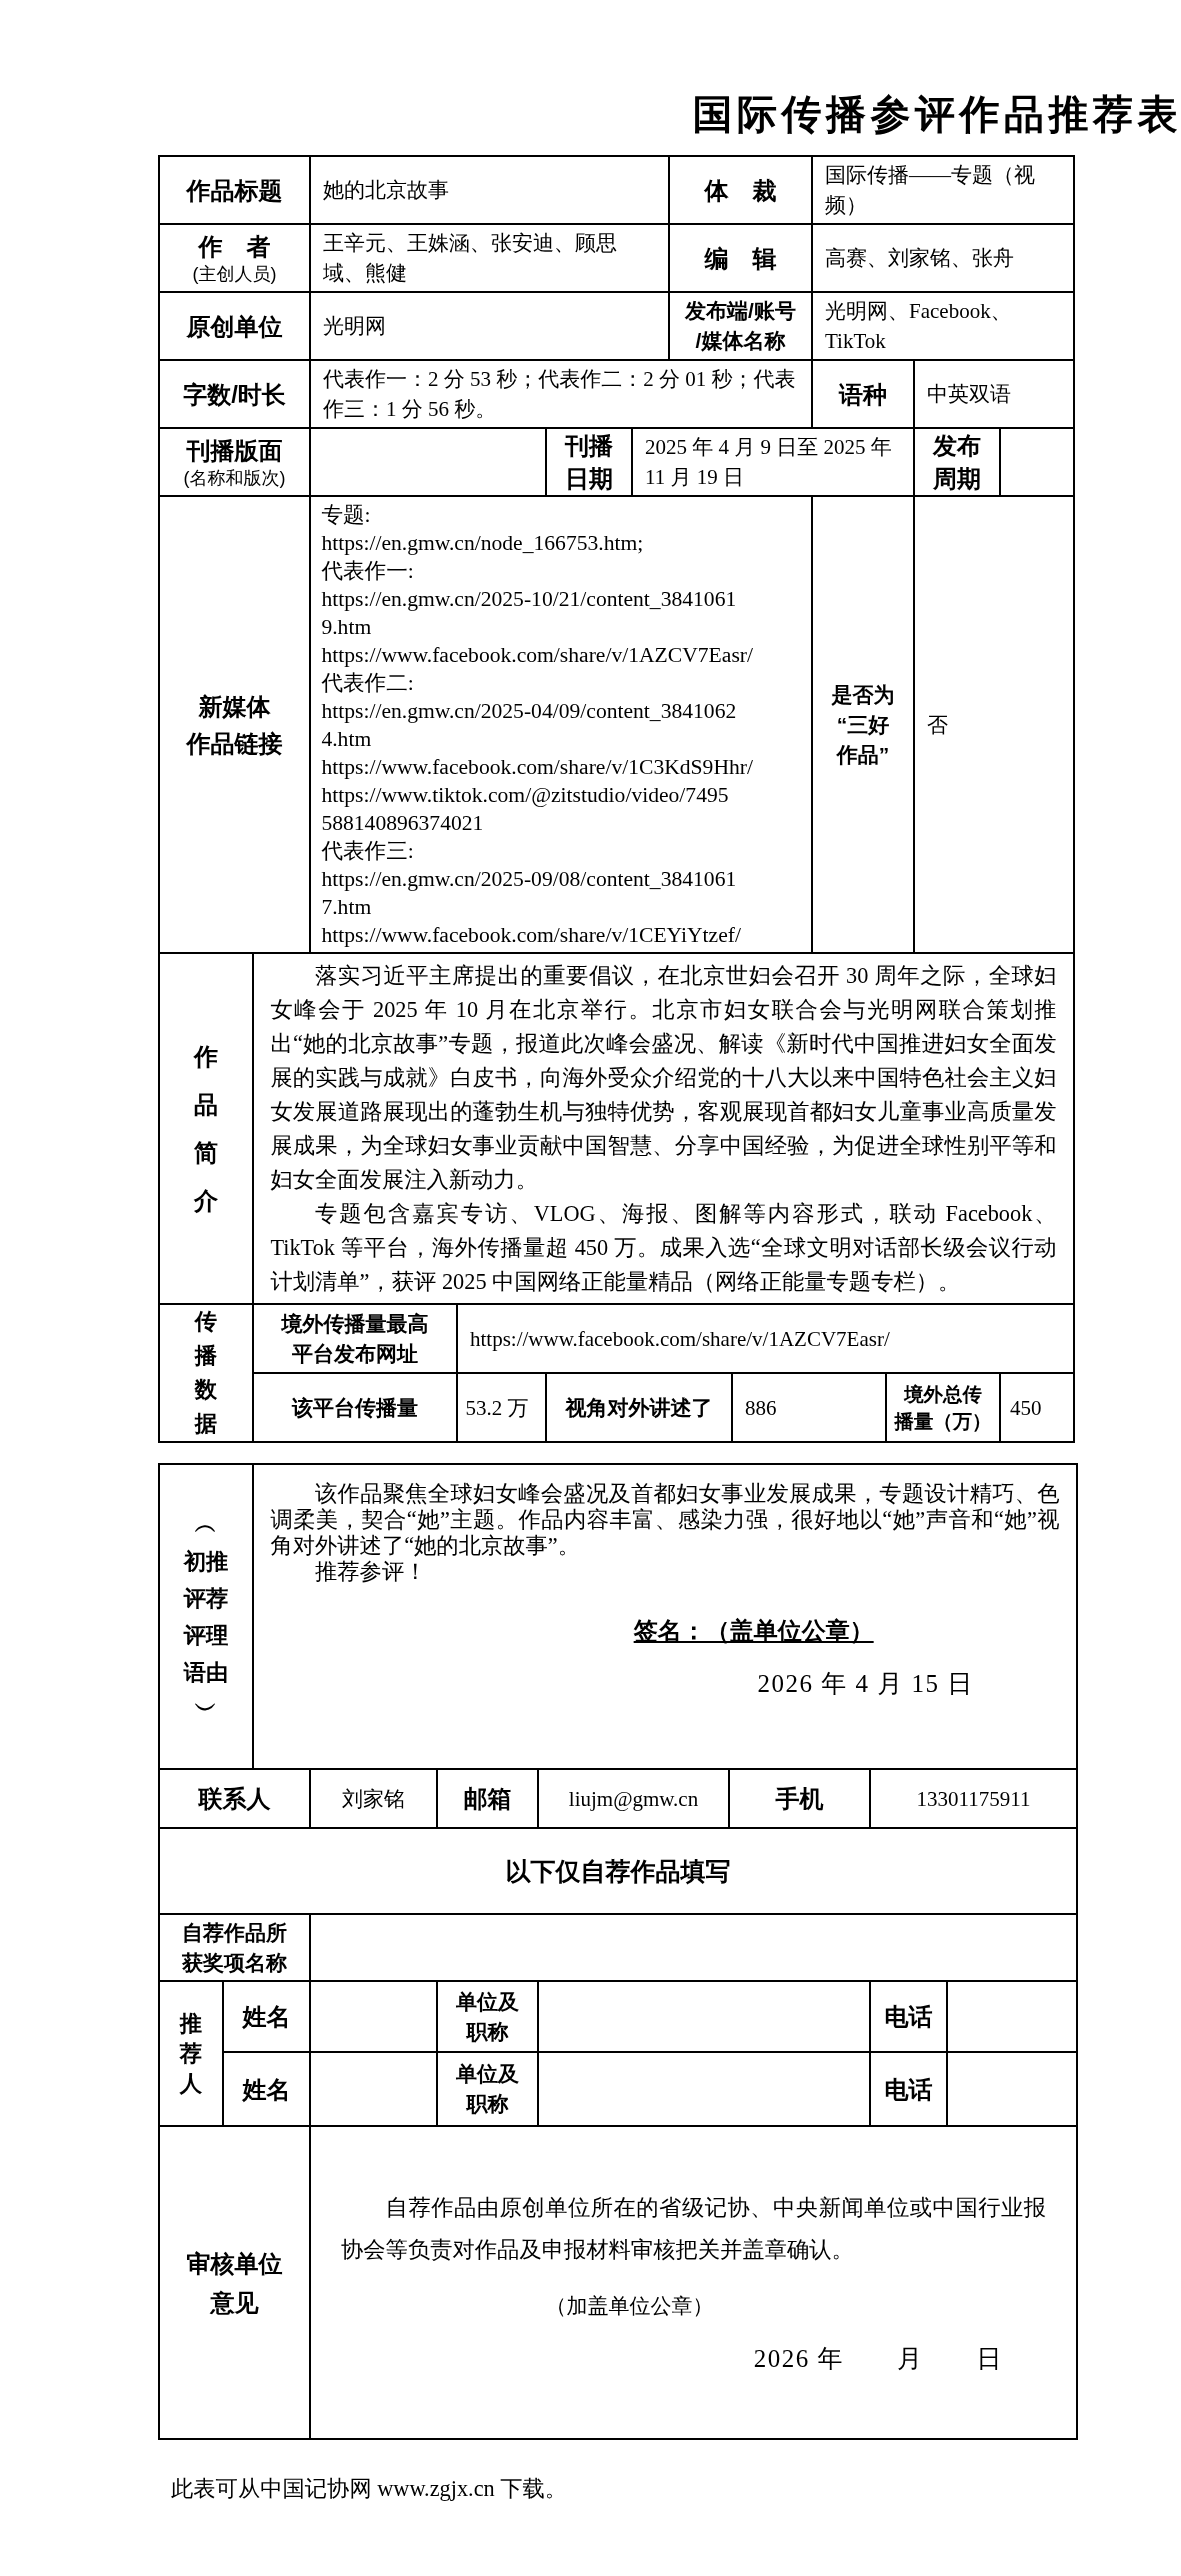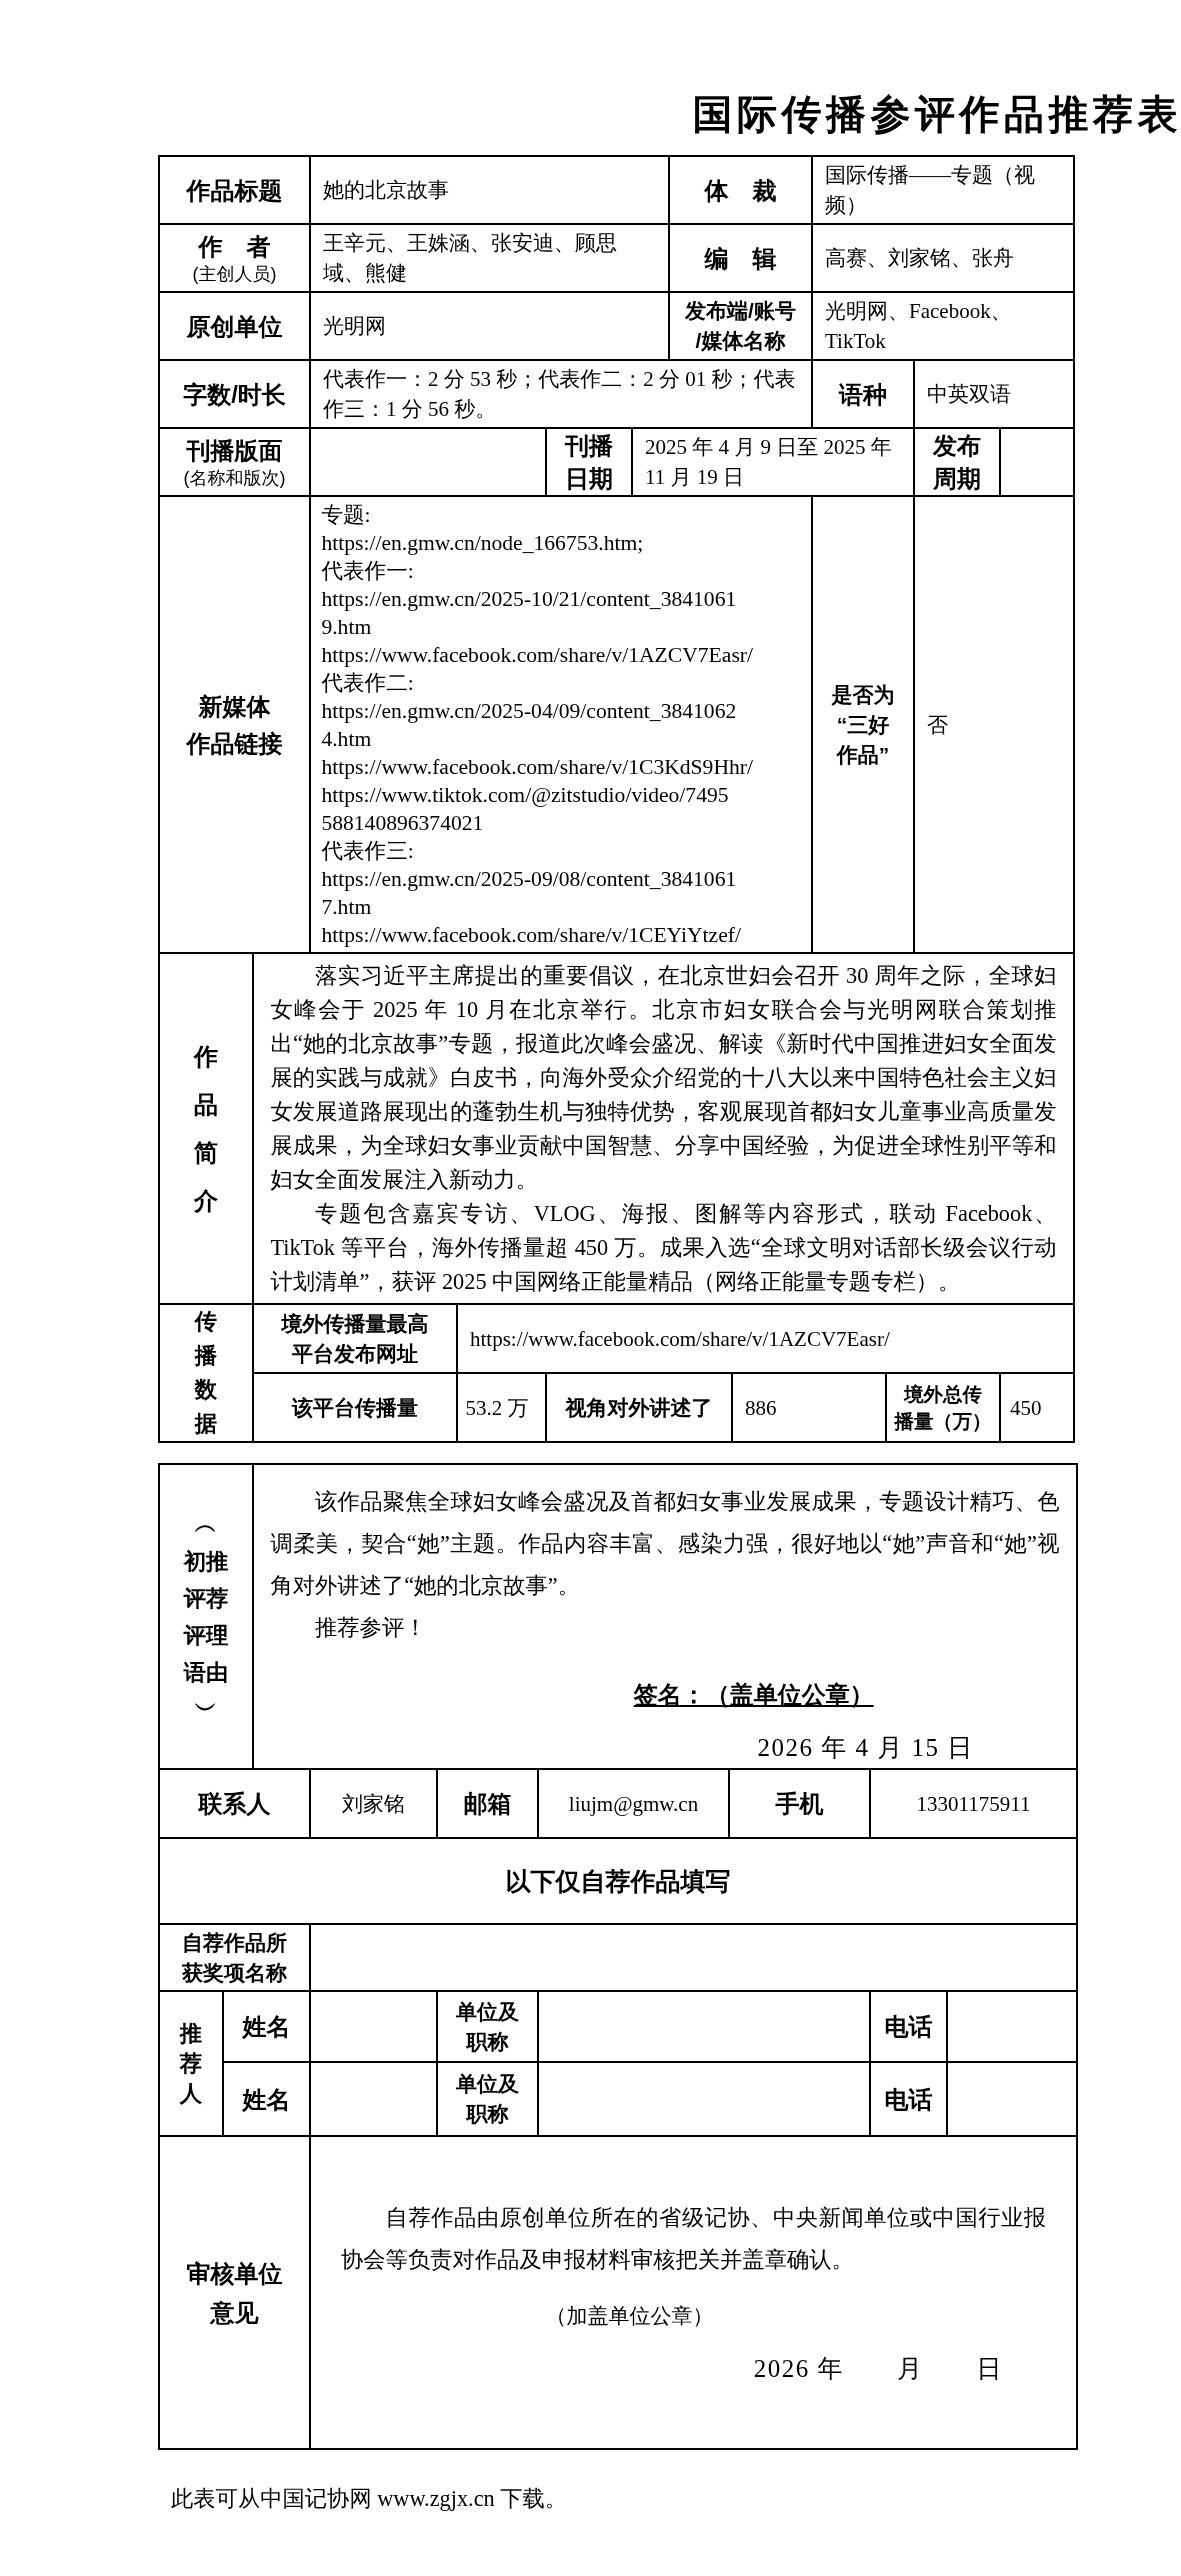--- a/index.html
+++ b/index.html
@@ -66,21 +66,21 @@
   .para-block { padding: 4.5px 16.4px; }
   .para-block p {
     font-size: 22.3px;
     line-height: 34px;
     text-indent: 2em;
     text-align: justify;
   }
   .review-block { padding: 16.4px 16.4px 0 16.4px; }
   .review-block p {
     font-size: 22.3px;
-    line-height: 42px;
+    line-height: 26px;
     text-indent: 2em;
     text-align: justify;
   }
   .sign-line {
     font-family: "Liberation Sans", "DejaVu Sans", sans-serif;
     font-weight: bold;
     font-size: 24px;
     text-align: right;
     padding-right: 186px;
     margin-top: 30px;
@@ -259,21 +259,21 @@
 ︶</td>
     <td colspan="7" class="cell-top">
       <div class="review-block">
         <p>该作品聚焦全球妇女峰会盛况及首都妇女事业发展成果，专题设计精巧、色调柔美，契合“她”主题。作品内容丰富、感染力强，很好地以“她”声音和“她”视角对外讲述了“她的北京故事”。</p>
         <p>推荐参评！</p>
         <div class="sign-line">签名：（盖单位公章）</div>
         <div class="sign-date">2026 年 4 月 15 日</div>
       </div>
     </td>
   </tr>
-  <tr style="height:69px">
+  <tr style="height:59px">
     <td class="lab" colspan="3">联系人</td>
     <td class="val val-center">刘家铭</td>
     <td class="lab">邮箱</td>
     <td class="val val-center">liujm@gmw.cn</td>
     <td class="lab">手机</td>
     <td class="val val-center" colspan="2">13301175911</td>
   </tr>
   <tr style="height:86px">
     <td class="section-title" colspan="9">以下仅自荐作品填写</td>
   </tr>

